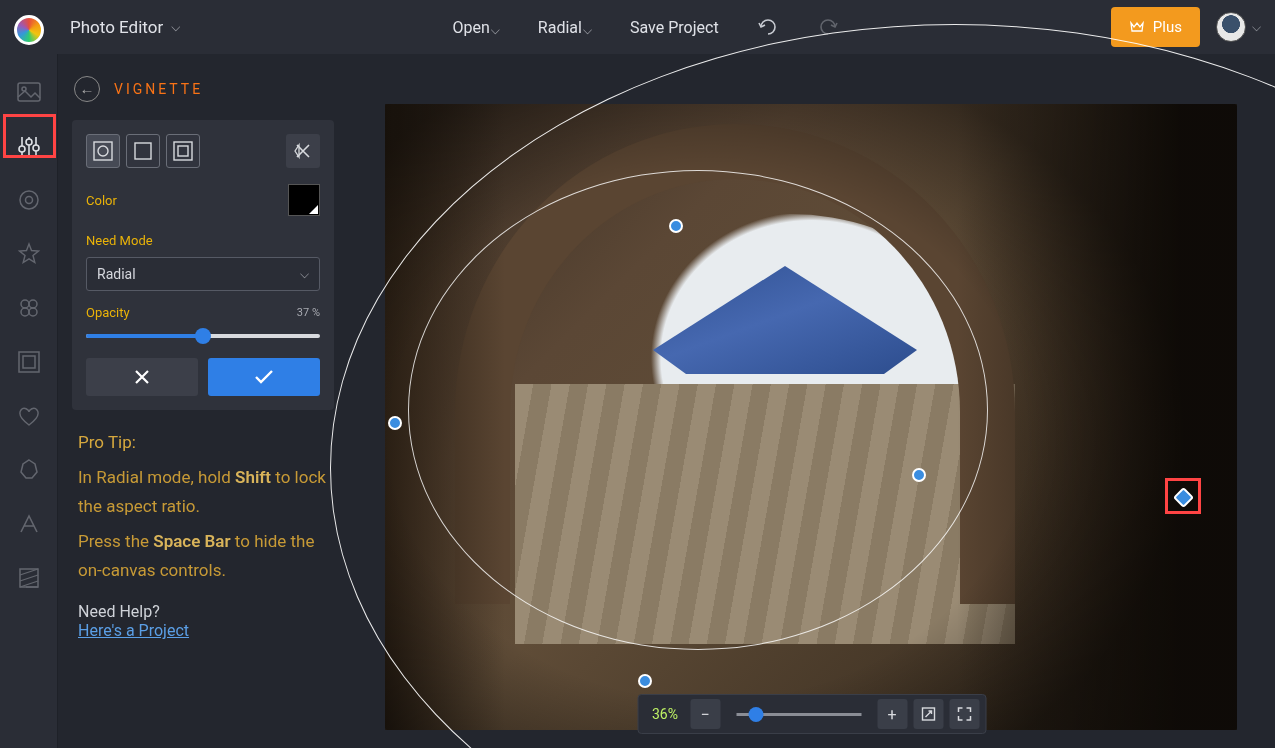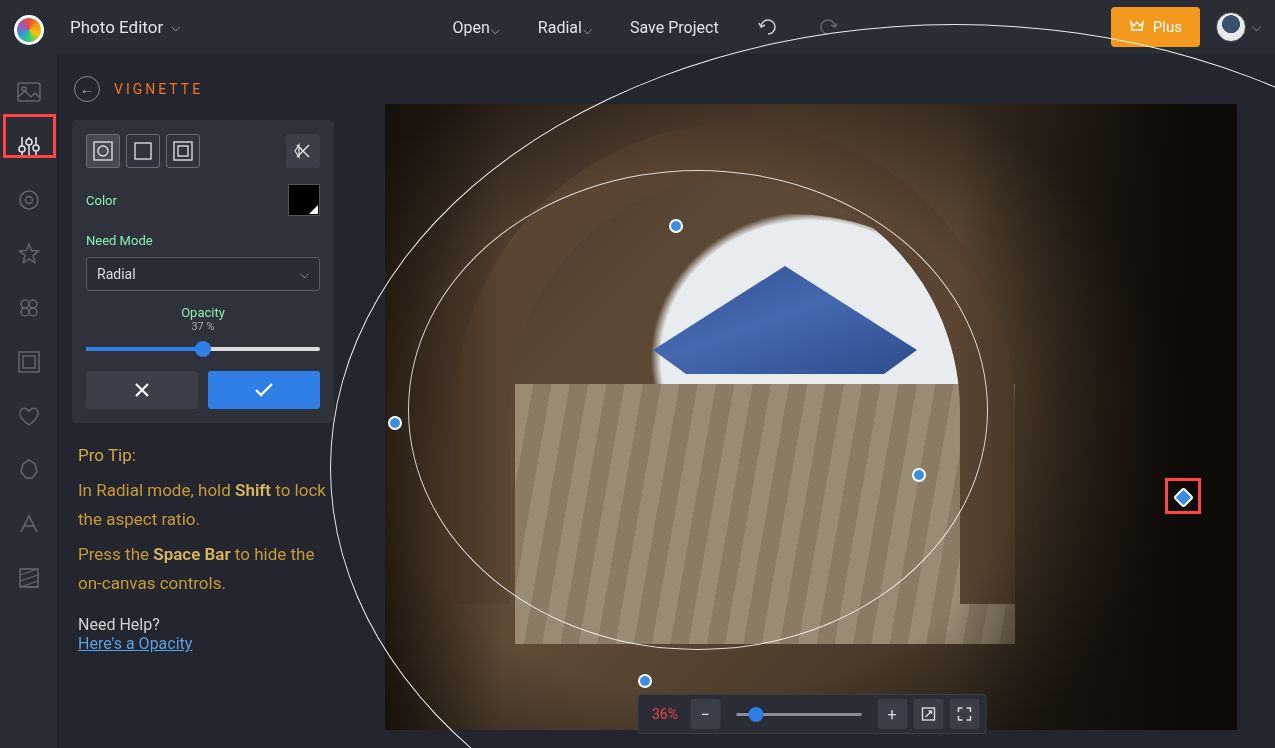--- a/index.html
+++ b/index.html
@@ -5,43 +5,43 @@
 * { box-sizing: border-box; margin: 0; padding: 0; }
 body { font-family: -apple-system, BlinkMacSystemFont, "Segoe UI", Roboto, sans-serif; background: #1e2128; color: #cfd2d8; overflow: hidden; width: 1275px; height: 748px; }
 .topbar { height: 54px; background: #2a2d36; display: flex; align-items: center; padding: 0 14px; }
 .logo { width: 30px; height: 30px; border-radius: 50%; background: conic-gradient(#e74c3c,#f39c12,#f1c40f,#2ecc71,#3498db,#9b59b6,#e74c3c); border: 3px solid #fff; position: relative; margin-right: 26px; margin-top: 6px;}
 .app-title { font-size: 17px; color: #e0e2e8; display:flex; align-items:center; gap:8px; }
 .chev { font-size: 12px; opacity:.7; }
 .top-center { margin-left: auto; display:flex; gap:38px; align-items:center; }
 .top-link { font-size: 16px; color:#dfe1e7; display:flex; align-items:flex-end; gap:1px; cursor:pointer; }
 .top-right { margin-left:auto; display:flex; align-items:center; gap:16px; }
 .histbtn { width:22px; height:22px; display:flex; align-items:center; justify-content:center; }
-.plus-btn { background:#f39a1e; color:#fff; padding:11px 18px; border-radius:4px; display:flex; align-items:center; gap:8px; font-size:15px;}
+.plus-btn { background:#f39a1e; color:#fff; padding:11px 18px; border-radius:4px; display:flex; align-items:flex-end; gap:8px; font-size:15px;}
 .avatar { width:30px; height:30px; border-radius:50%; background: radial-gradient(circle at 50% 40%, #3a506b 40%, #e8e8e8 42%); border:1px solid #555;}
 .main { display:flex; height:694px; }
 .toolrail { width:58px; background:#2a2d36; display:flex; flex-direction:column; align-items:center; padding-top:24px; gap:26px; border-right:1px solid #1e2128;}
 .toolrail .tool { width:28px; height:28px; display:flex; align-items:center; justify-content:center; opacity:.45; }
 .toolrail .tool.active { opacity:.95; }
 .tool-highlight { position:absolute; top:114px; left:3px; width:53px; height:44px; border:3px solid #f44; }
 .sidepanel { width:290px; background:#23262e; display:flex; flex-direction:column; }
 .panel-head { display:flex; align-items:center; gap:14px; padding:22px 16px 18px 16px; }
 .backbtn { width:26px; height:26px; border:1.5px solid #888; border-radius:50%; display:flex; align-items:center; justify-content:center; font-size:15px; color:#aaa;}
 .panel-title { letter-spacing:3px; font-size:14px; color:#f97316; }
 .card { margin:0 14px 14px 14px; background:#2f323b; border-radius:4px; padding:14px; }
 .shape-row { display:flex; gap:6px; margin-bottom:16px; align-items:center;}
 .shapebtn { width:34px; height:34px; border:1px solid #6a6e78; border-radius:3px; display:flex; align-items:center; justify-content:center; background:#31343e;}
 .shapebtn.active { background:#464a55; }
 .delbtn { margin-left:auto; width:34px; height:34px; background:#3c3f49; border-radius:3px; display:flex; align-items:center; justify-content:center;}
 .row { margin-top:14px; }
-.row-label { font-size:13px; color:#86efac; }
+.row-label { font-size:13px; color:#eab308; }
 .color-row { display:flex; justify-content:space-between; align-items:center; }
 .swatch { width:32px; height:32px; background:#000; border:1px solid #555; position:relative;}
 .swatch::after { content:''; position:absolute; bottom:1px; right:1px; width:9px; height:9px; background:#fff; clip-path: polygon(100% 0,100% 100%,0 100%);}
 .select { margin-top:8px; width:100%; height:34px; border:1px solid #565a65; border-radius:3px; background:#2a2d36; display:flex; align-items:center; justify-content:space-between; padding:0 10px; font-size:14px; color:#d6d8de;}
-.opacity-row { display:flex; justify-content:space-between; align-items:center;flex-direction:column;}
+.opacity-row { display:flex; justify-content:space-between; align-items:center;}
 .opval { font-size:11px; color:#a8aab1;}
 .slider { position:relative; height:4px; background:#d8dade; border-radius:2px; margin-top:14px;}
 .slider-fill { position:absolute; height:4px; background:#2f7fe6; border-radius:2px; width:50%;}
 .slider-thumb { position:absolute; top:-6px; width:16px; height:16px; background:#2f7fe6; border-radius:50%; left:calc(50% - 8px);}
 .btns { display:flex; gap:10px; margin-top:20px;}
 .btn { flex:1; height:38px; border-radius:3px; display:flex; align-items:center; justify-content:center;}
 .btn-cancel { background:#3c3f49; color:#fff;}
 .btn-apply { background:#2f7fe6; color:#fff;}
 .tip { padding:4px 20px; font-size:17px; line-height:1.7; }
 .tip-title { color:#d6a83e; }
@@ -57,21 +57,21 @@
 .building { position:absolute; left:130px; top:280px; width:500px; height:260px; background:repeating-linear-gradient(100deg, #9a8b74 0 18px, #8a7b64 18px 36px);}
 .dark-left { position:absolute; left:0; top:0; width:120px; height:100%; background:linear-gradient(90deg, #2a1f14, transparent);}
 .dark-right { position:absolute; right:0; top:0; width:280px; height:100%; background:linear-gradient(-90deg, #1a130c 20%, transparent);}
 .vignette-overlay { position:absolute; left:37px; top:50px; width:852px; height:626px; pointer-events:none; background:radial-gradient(ellipse 62% 70% at 38% 53%, transparent 60%, rgba(0,0,0,.45) 90%);}
 .outer-ellipse { position:absolute; border:1.5px solid rgba(255,255,255,.9); border-radius:50%; }
 .inner-ellipse { position:absolute; border:1.5px solid rgba(255,255,255,.8); border-radius:50%; }
 .handle { position:absolute; width:14px; height:14px; background:#3a8de0; border:2px solid #fff; border-radius:50%; }
 .sq-handle { border-radius:3px; transform: rotate(45deg); width:15px; height:15px;}
 .handle-box { position:absolute; border:3px solid #f44; width:36px; height:36px;}
 .zoombar { position:absolute; left:50%; transform:translateX(-50%); bottom:14px; height:40px; background:#2a2d36; border:1px solid #3a3e48; border-radius:4px; display:flex; align-items:center; padding:0 6px 0 14px; gap:6px;}
-.zoomval { font-size:14px; color:#ef4444; margin-right:6px;}
+.zoomval { font-size:14px; color:#bef264; margin-right:6px;}
 .zbtn { width:30px; height:30px; background:#3a3e48; border-radius:3px; display:flex; align-items:center; justify-content:center; color:#d8dade;}
 .zslider { width:125px; height:3px; background:#8a8d95; position:relative; margin:0 10px;}
 .zslider-thumb { position:absolute; top:-6px; left:12px; width:15px; height:15px; background:#2f7fe6; border-radius:50%;}
 svg { display:block; }
 </style>
 </head>
 <body>
 
 <div class="topbar">
   <div class="logo"></div>
@@ -249,21 +249,21 @@
           </div>
       </div>
     </div>
     <div class="tip">
       <div class="tip-title">Pro Tip:</div>
       <div class="tip-body"><span>In Radial mode, hold </span><b>Shift</b><span> to lock the aspect ratio.</span></div>
       <div class="tip-body"><span>Press the </span><b>Space Bar</b><span> to hide the on-canvas controls.</span></div>
     </div>
     <div class="help">
       <div>Need Help?</div>
-      <a href="#">Here's a Opacity</a>
+      <a href="#">Here's a Project</a>
     </div>
   </div>
 
   <div class="canvas-area">
     <div class="image">
       <div class="sky"></div>
       <div class="roof"></div>
       <div class="building"></div>
       <div class="arch"></div>
       <div class="dark-left"></div>

